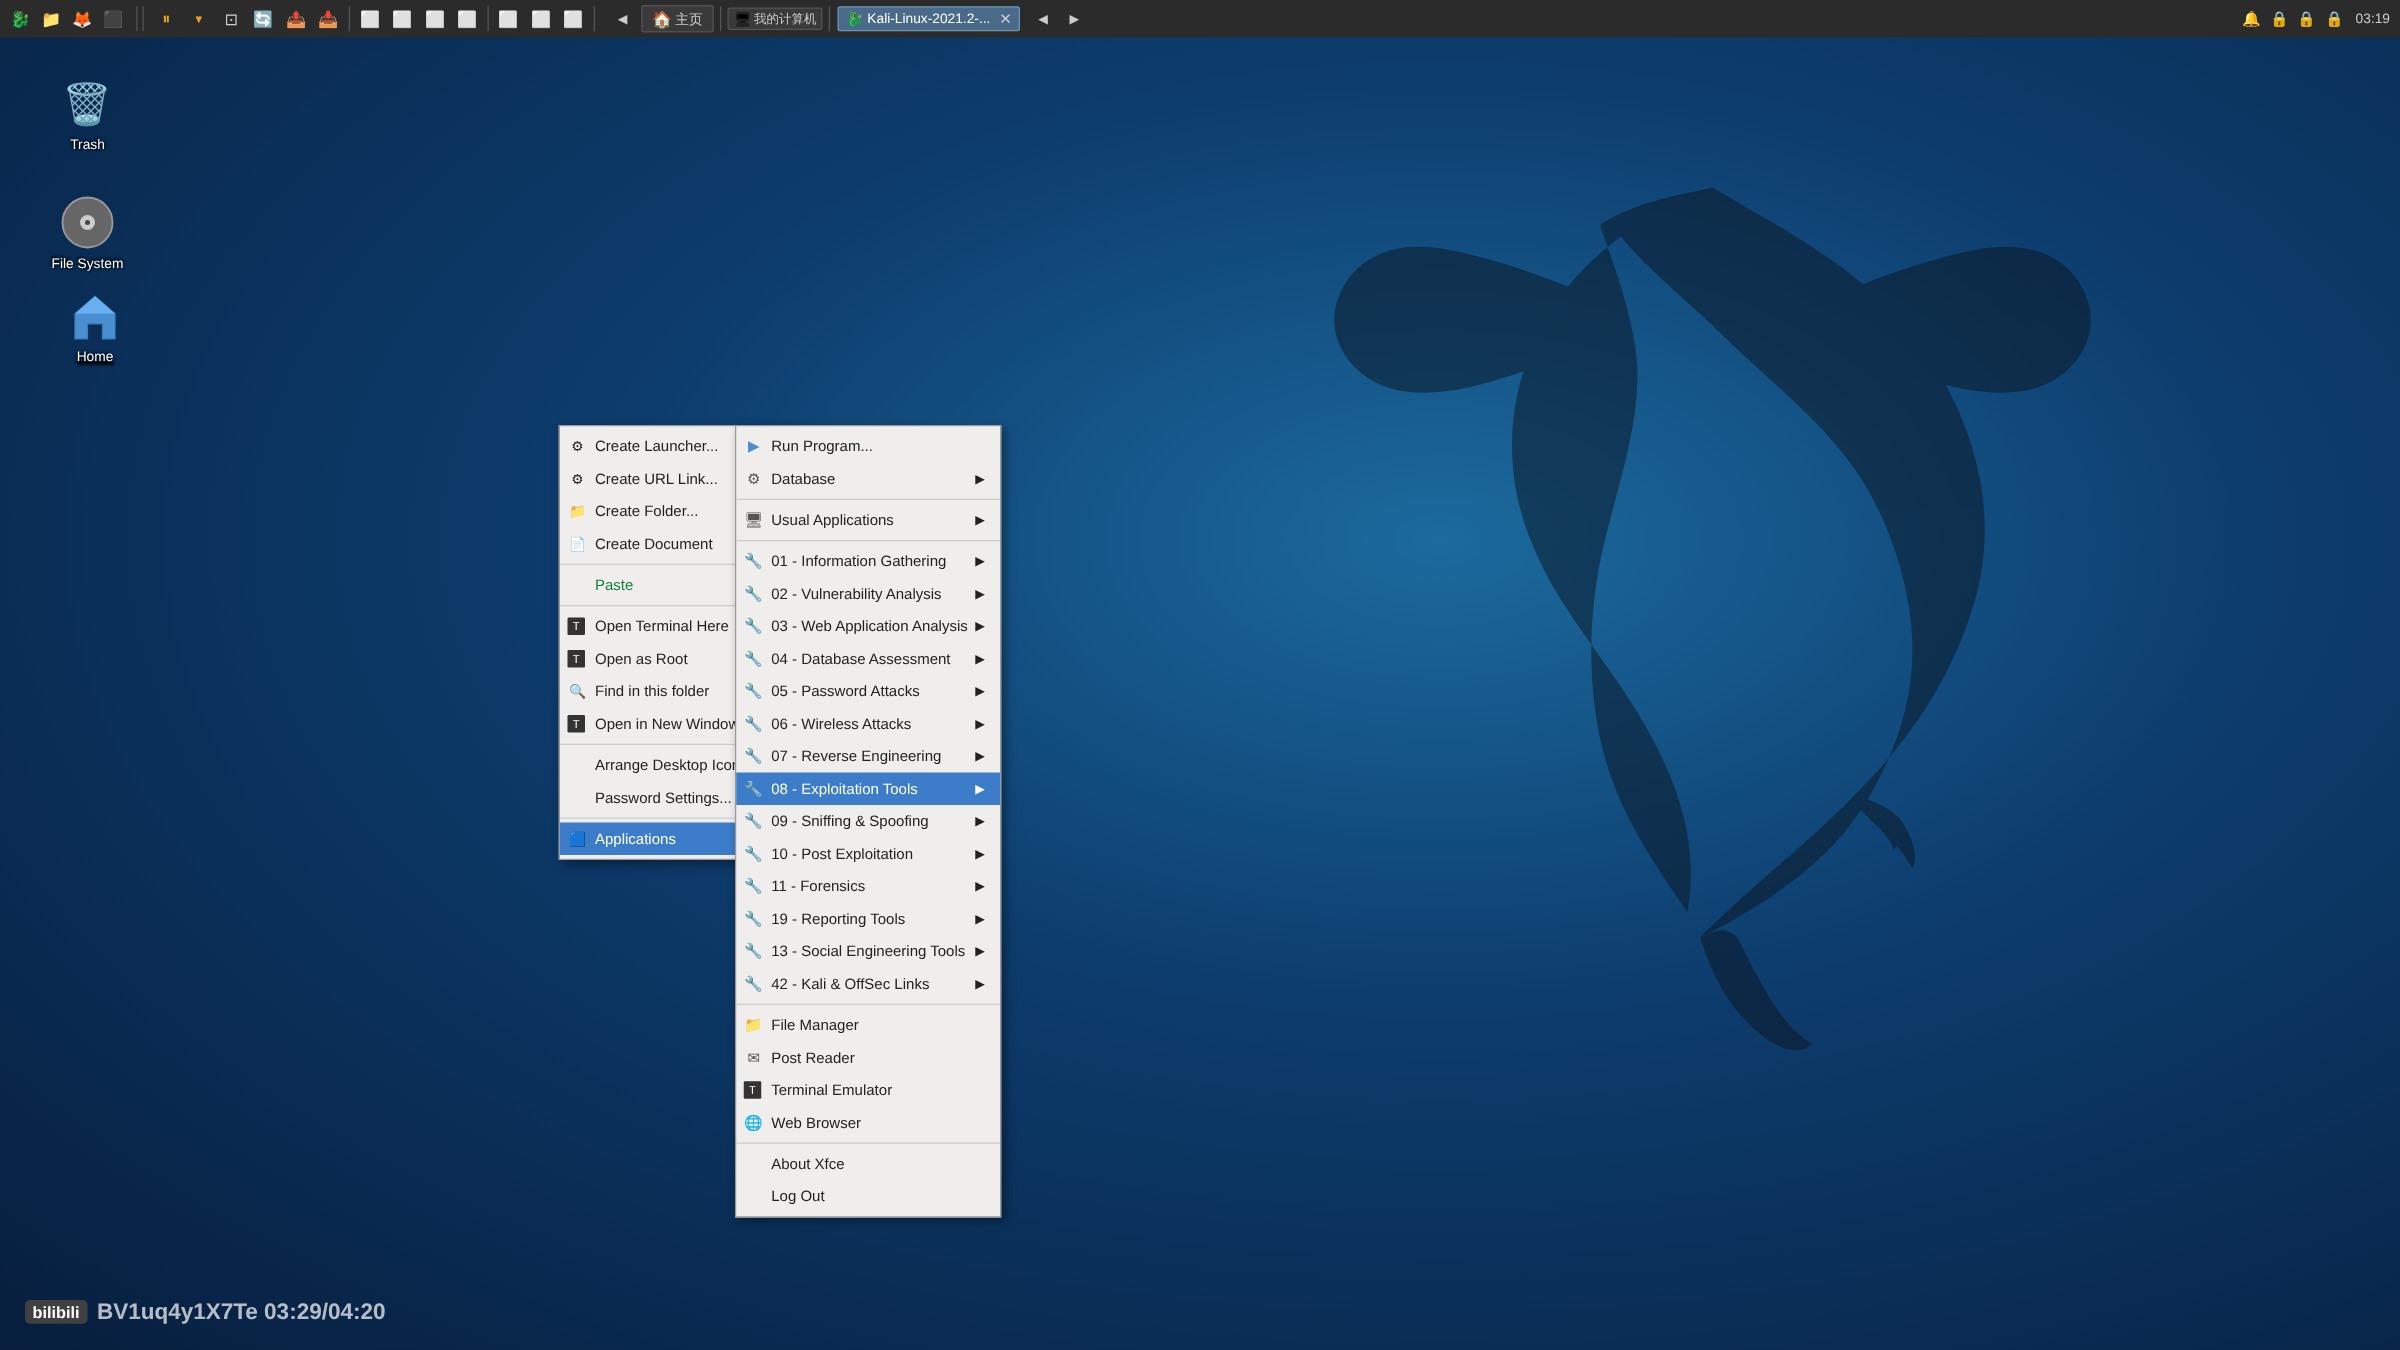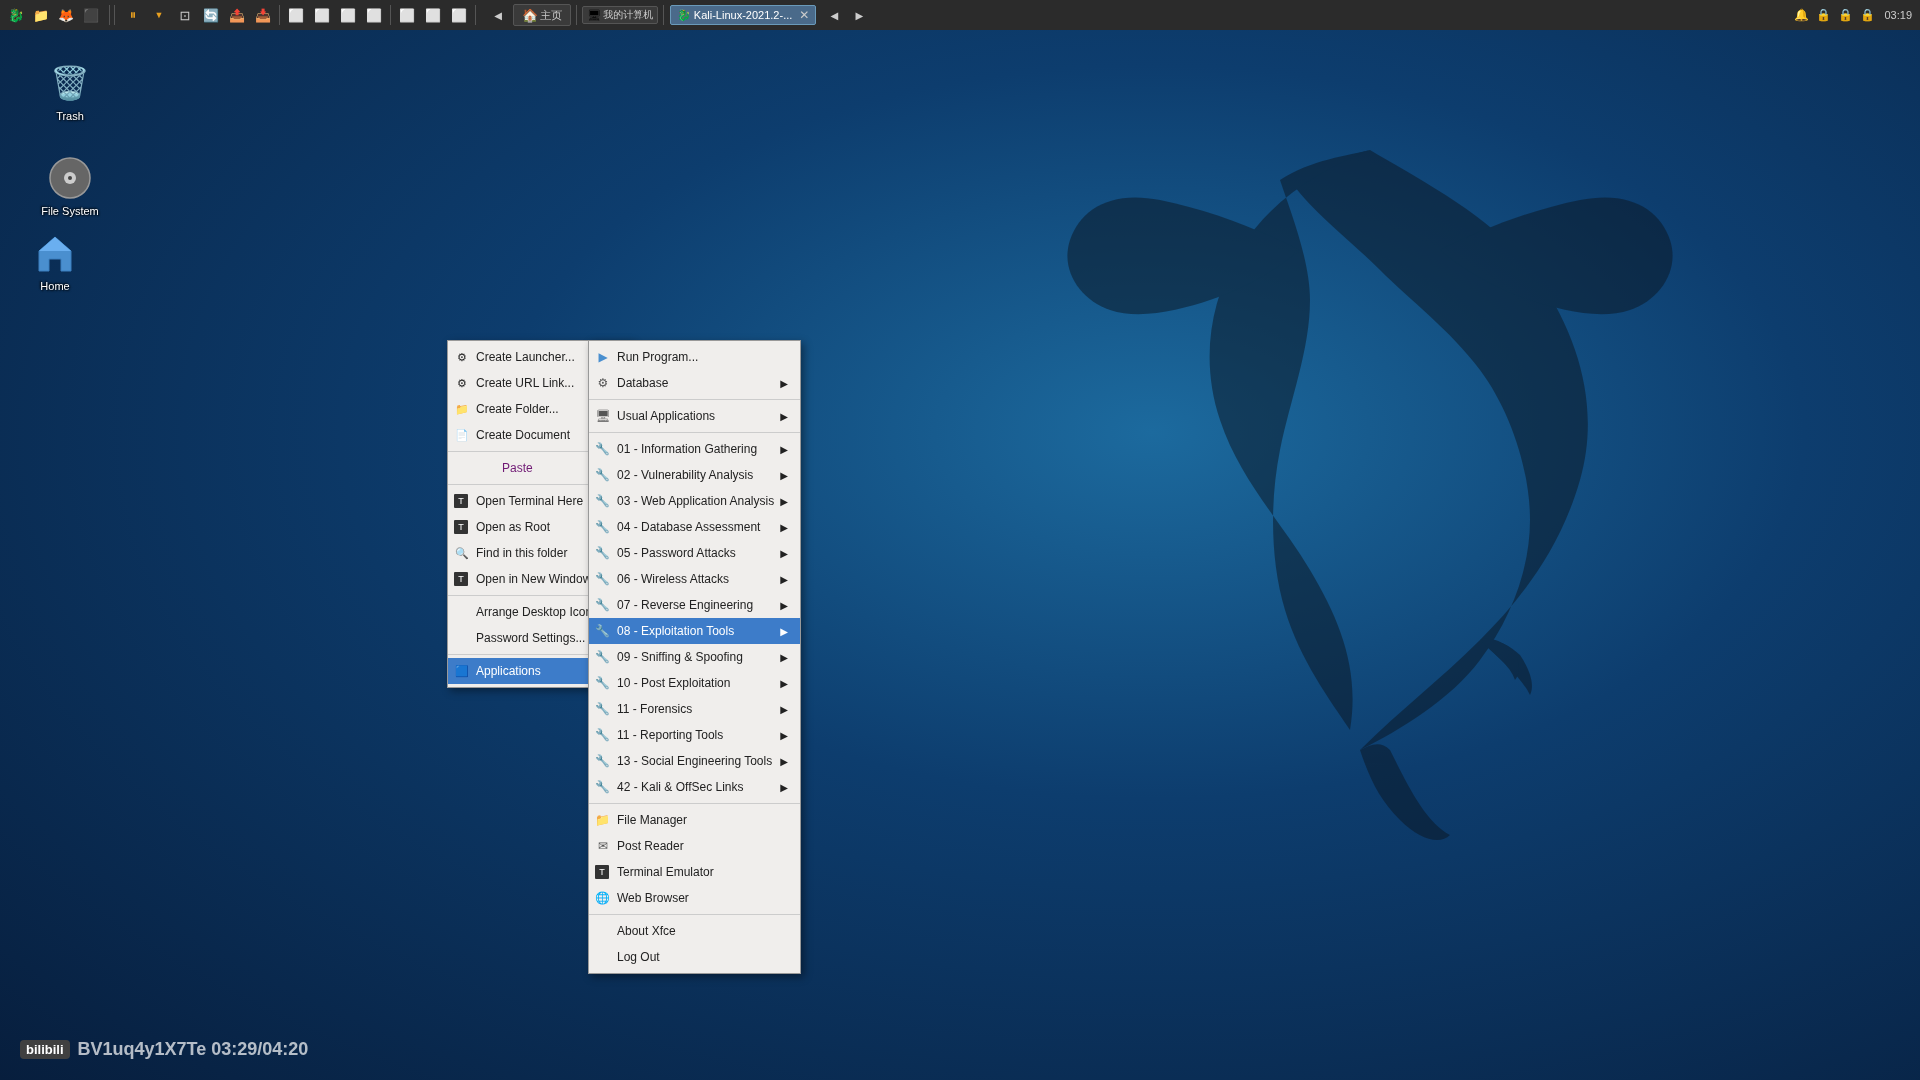--- a/index.html
+++ b/index.html
@@ -153,21 +153,21 @@
       display: flex;
       align-items: center;
       padding: 5px 12px 5px 28px;
       cursor: pointer;
       color: #222;
       position: relative;
       gap: 6px;
       height: 26px;
     }
 
-    .ctx-item.disabled { color: #701a75; cursor: default; margin-left: 26px; }
+    .ctx-item.disabled { color: #15803d; cursor: default; }
 
     .ctx-item.highlighted {
       background: #3d7cc9;
       color: #fff;
     }
 
     .ctx-separator {
       height: 1px;
       background: #ccc;
       margin: 3px 0;
@@ -390,21 +390,21 @@
   <div class="icon-img" style="font-size:28px; color:#ccc; text-align:center; line-height:1;">
     <svg width="44" height="44" viewBox="0 0 44 44" fill="none" xmlns="http://www.w3.org/2000/svg">
       <circle cx="22" cy="22" r="20" fill="#666" stroke="#999" stroke-width="1.5"></circle>
       <circle cx="22" cy="22" r="6" fill="#ccc"></circle>
       <circle cx="22" cy="22" r="2" fill="#444"></circle>
     </svg>
   </div>
   <div class="icon-label">File System</div>
 </div>
 
-<div class="desktop-icon" style="top:225px; left:15px;">
+<div class="desktop-icon" style="top:225px; left:36px;text-decoration:underline;">
   <div class="icon-img">
     <svg width="44" height="44" viewBox="0 0 44 44" fill="none" xmlns="http://www.w3.org/2000/svg">
       <path d="M22 6 L38 20 L38 40 L28 40 L28 28 L16 28 L16 40 L6 40 L6 20 Z" fill="#4a8fcf" stroke="#3a7fbf" stroke-width="1"></path>
       <path d="M22 6 L38 20 L6 20 Z" fill="#6aaff0"></path>
     </svg>
   </div>
   <div class="icon-label">Home</div>
 </div>
 
 <div class="context-menu-desktop">
@@ -564,21 +564,21 @@
   </div>
 
   <div class="apps-item">
     <span class="apps-icon" style="color:#888;">🔧</span>
     <span>11 - Forensics</span>
     <span class="apps-arrow">▶</span>
   </div>
 
   <div class="apps-item">
     <span class="apps-icon" style="color:#888;">🔧</span>
-    <span>11 - Reporting Tools</span>
+    <span>19 - Reporting Tools</span>
     <span class="apps-arrow">▶</span>
   </div>
 
   <div class="apps-item">
     <span class="apps-icon" style="color:#888;">🔧</span>
     <span>13 - Social Engineering Tools</span>
     <span class="apps-arrow">▶</span>
   </div>
 
   <div class="apps-item">

